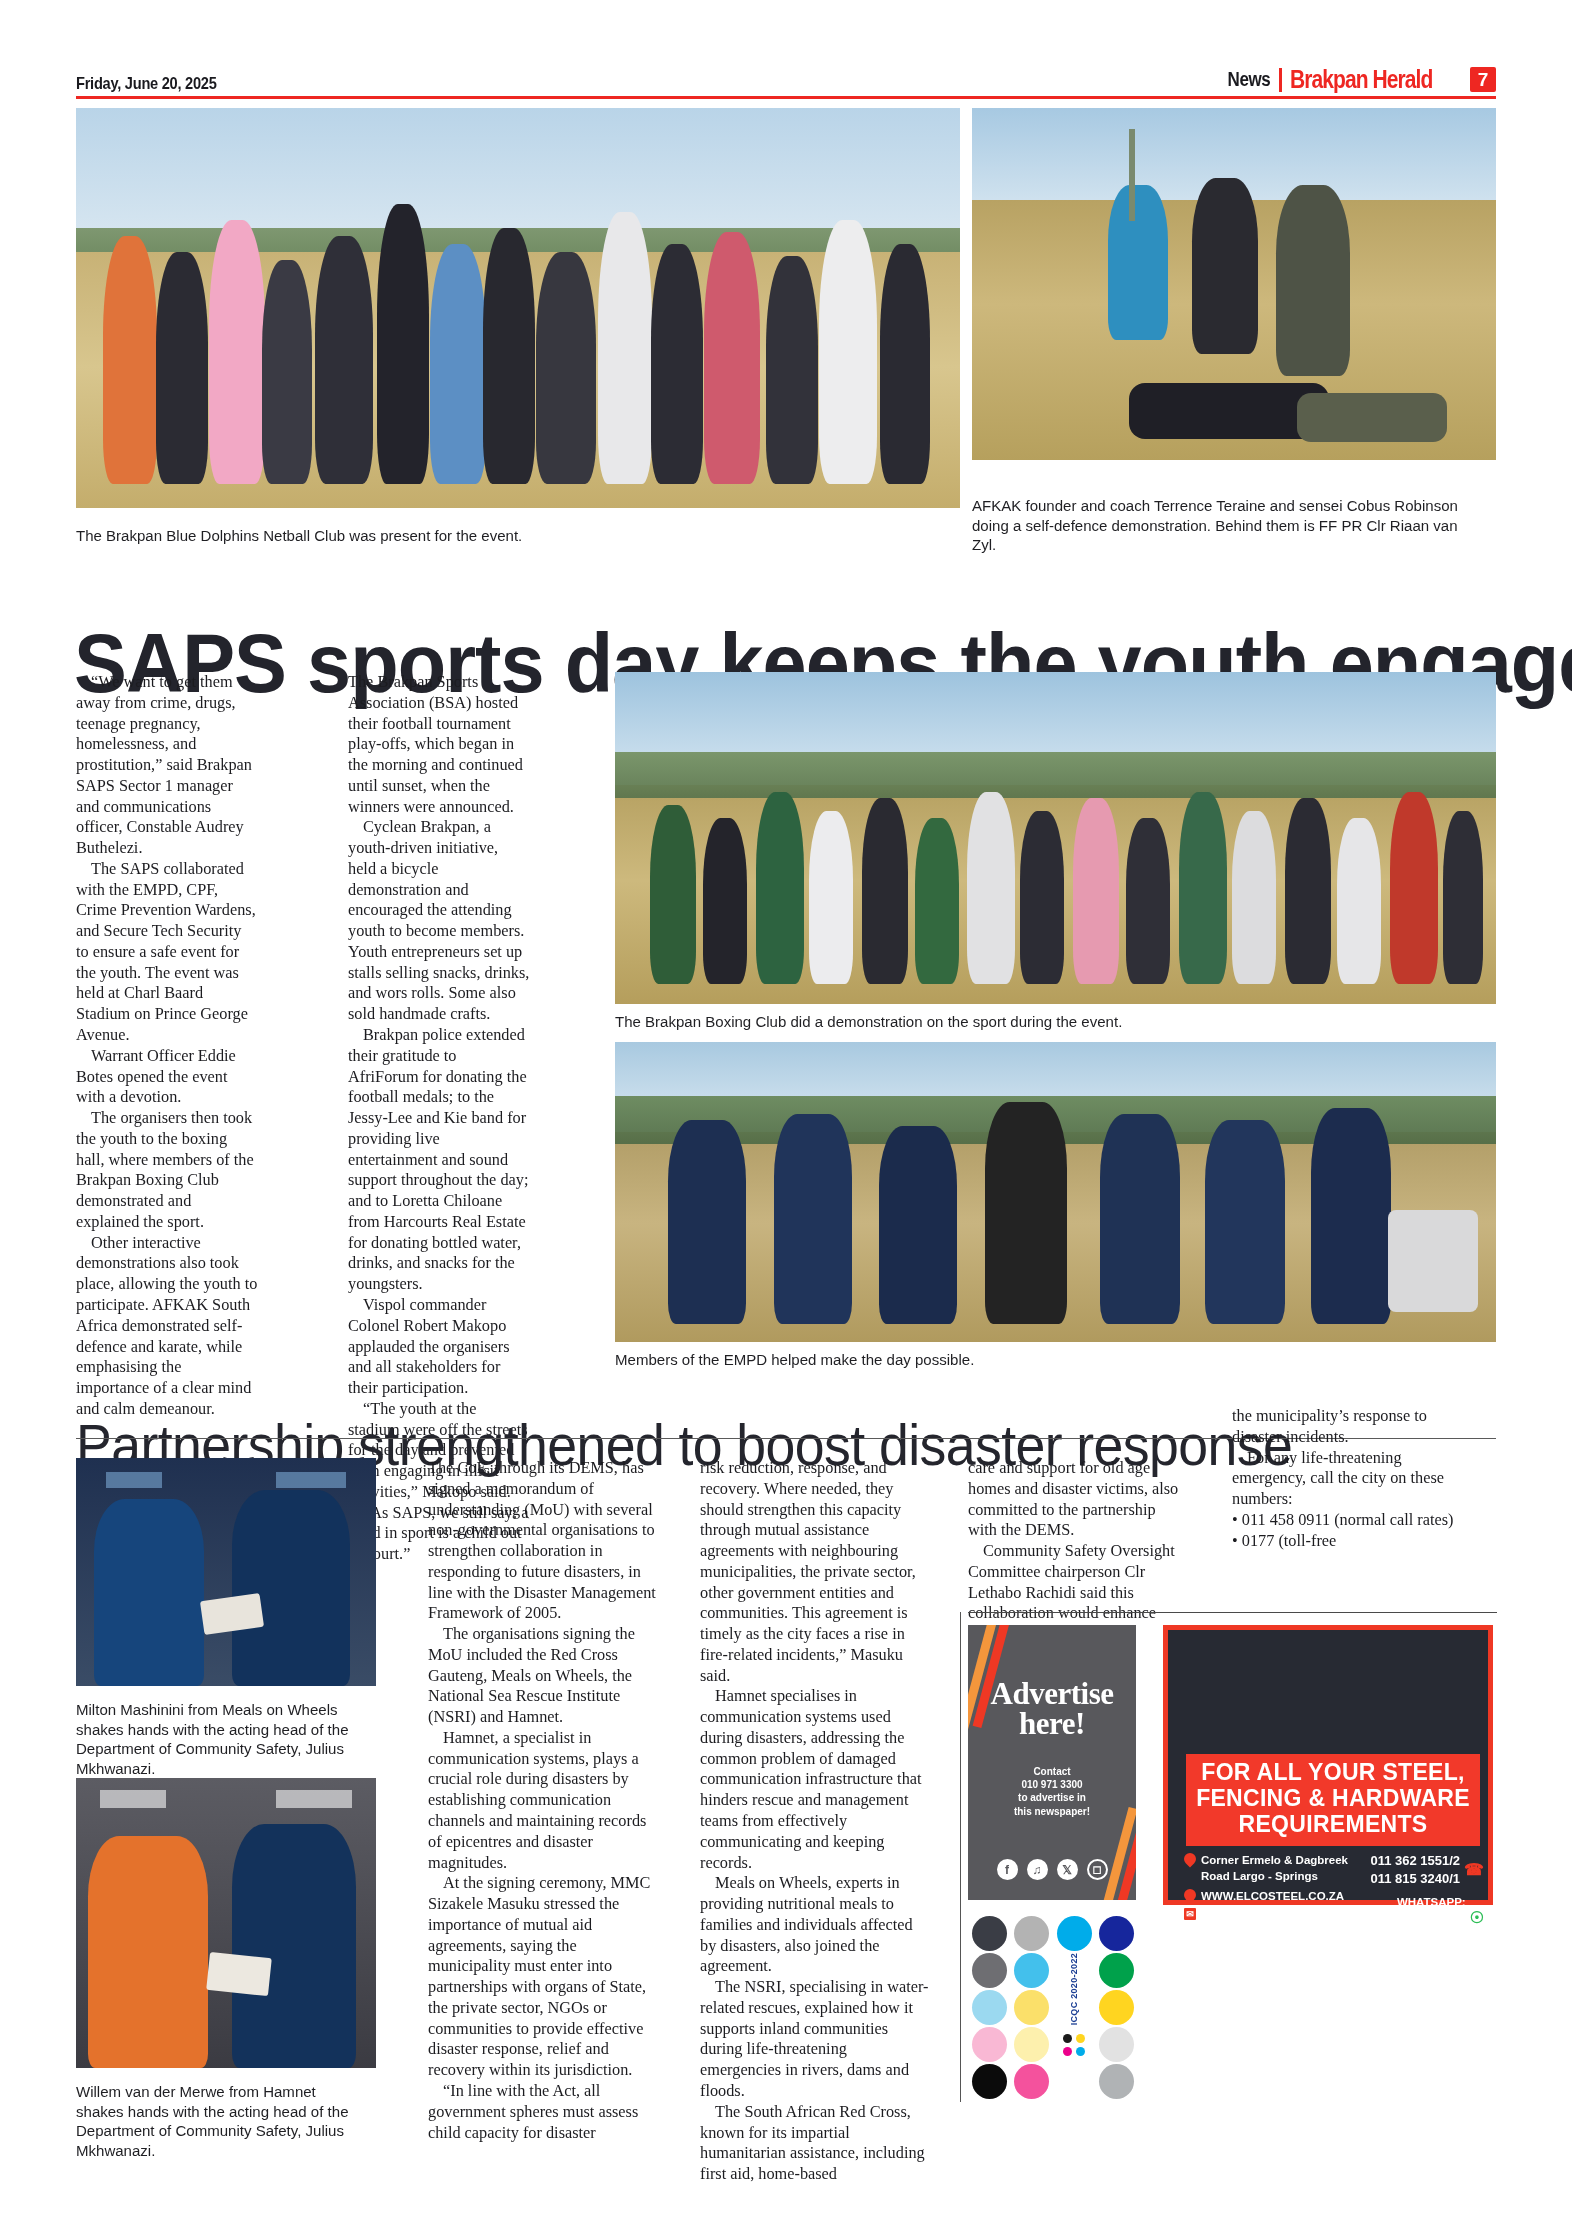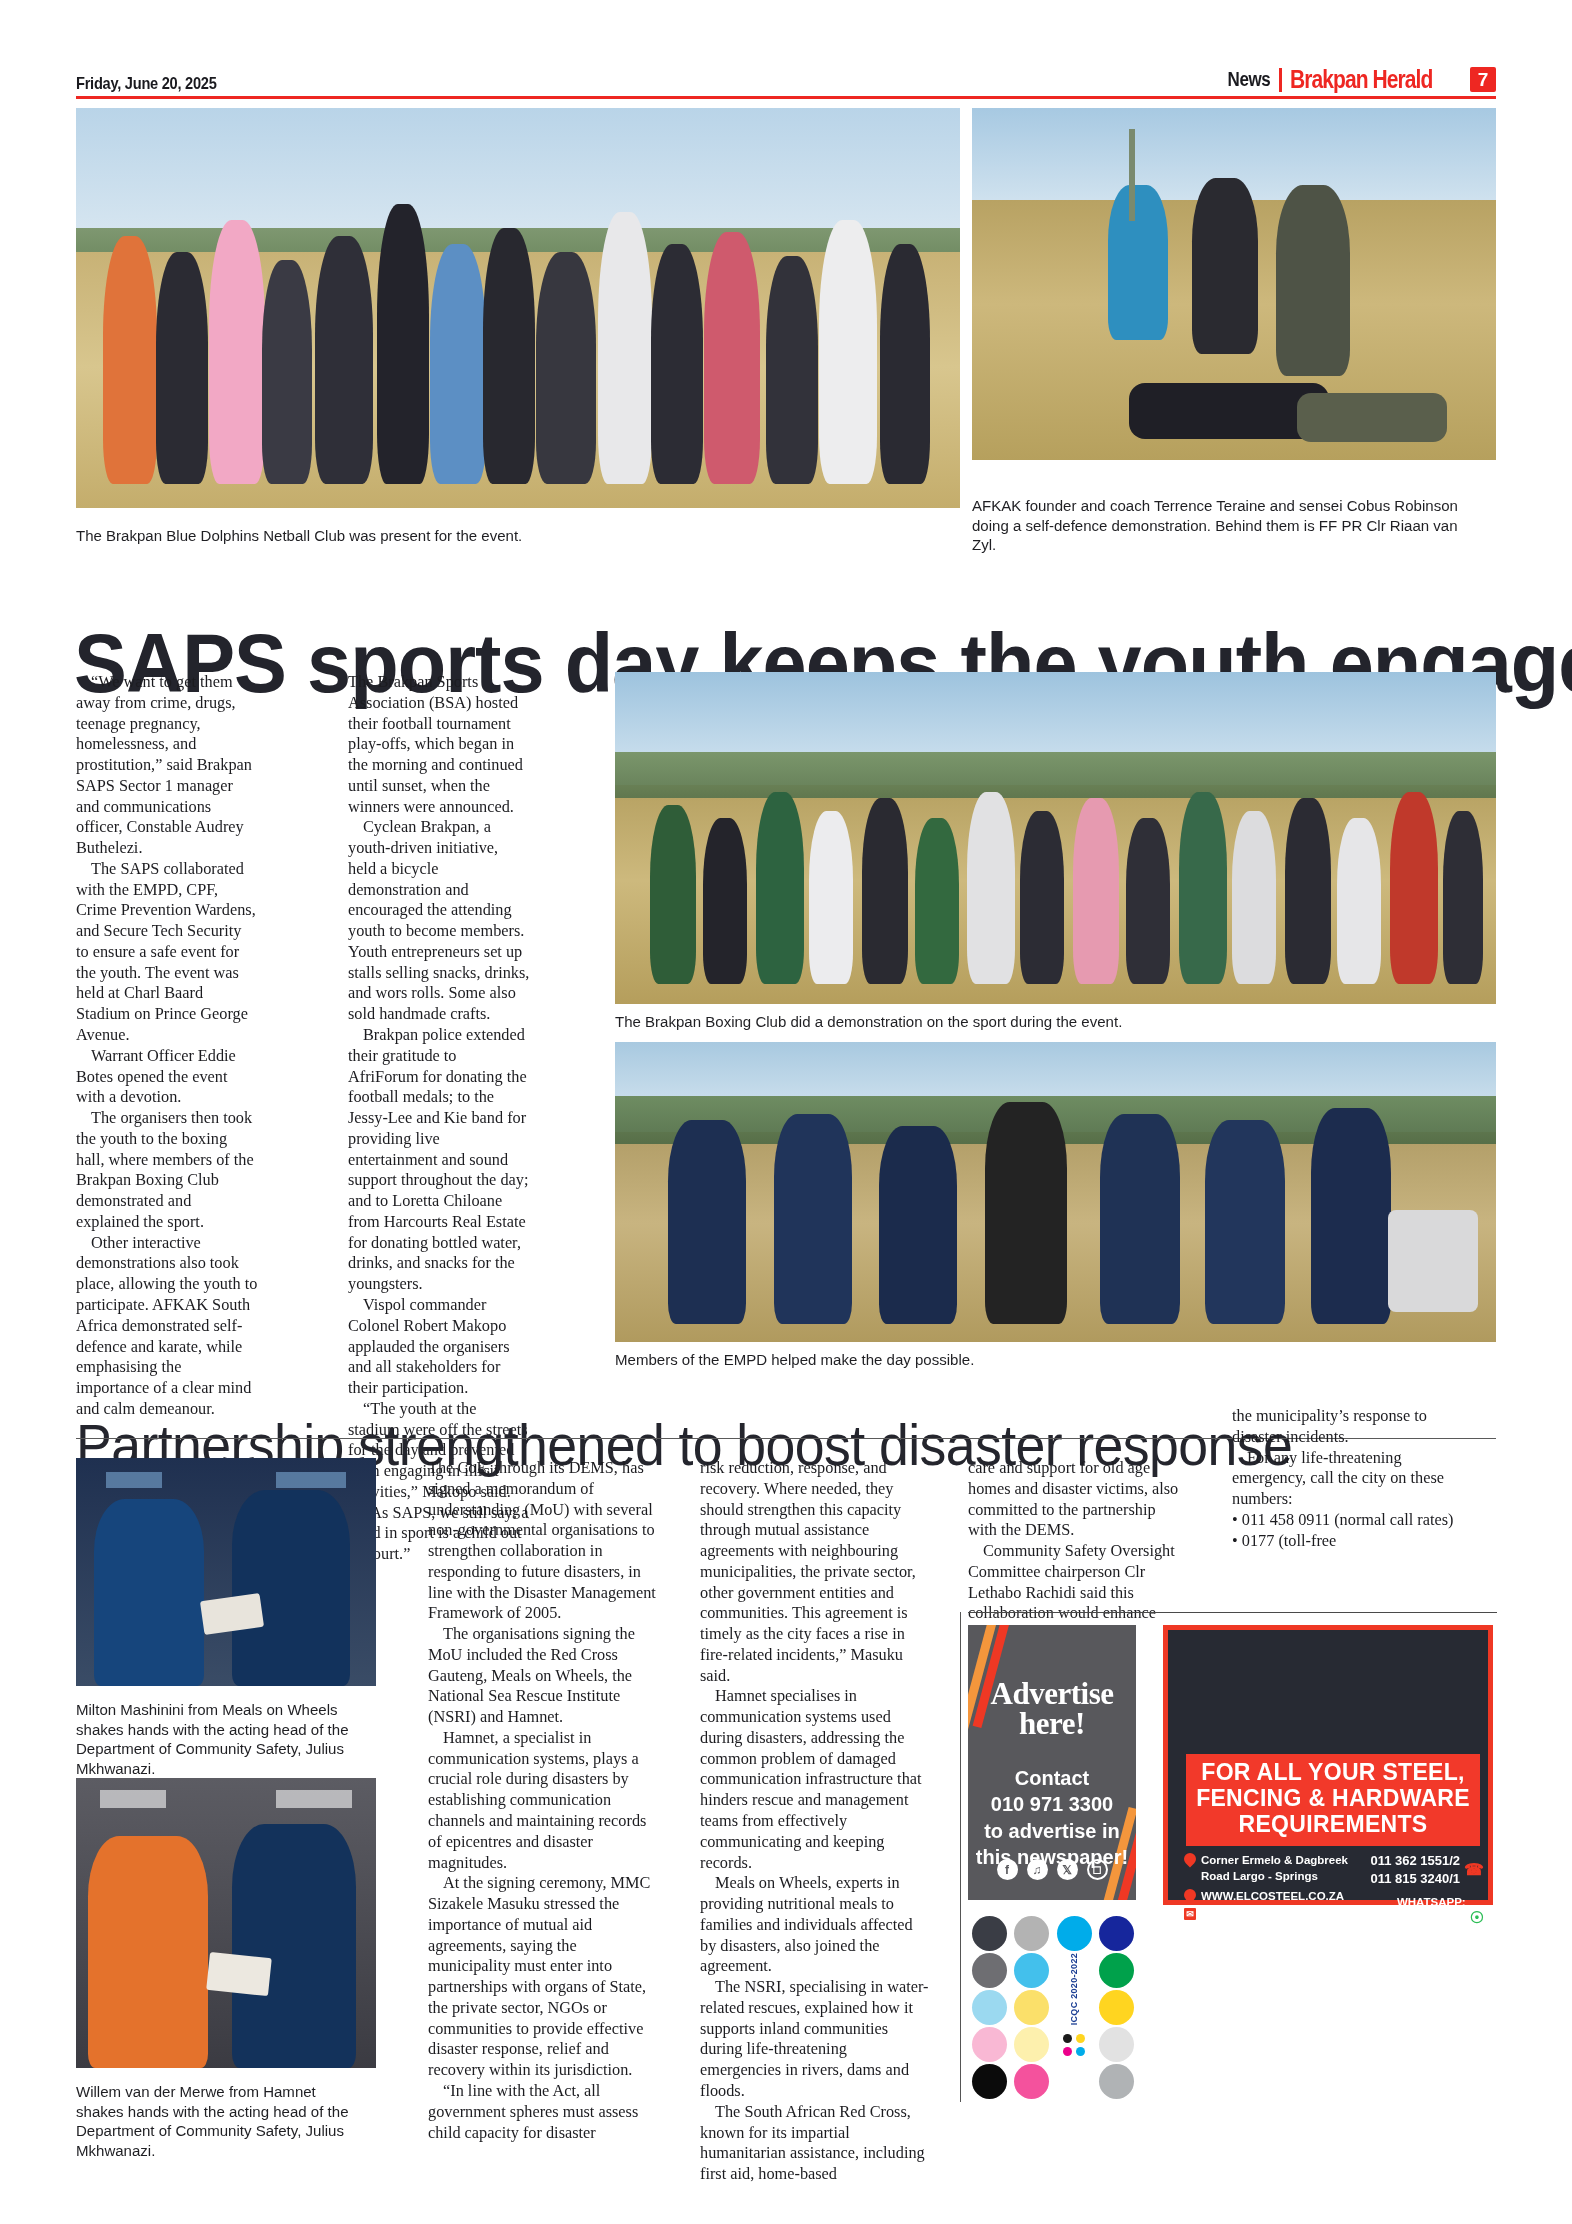--- a/index.html
+++ b/index.html
@@ -111,21 +111,21 @@
     position:absolute; left:0; top:54px; width:100%;
     text-align:center; color:#fff;
     font-family:"Liberation Serif", serif;
     font-weight:700; font-size:31px; line-height:0.98;
     letter-spacing:-0.5px;
   }
   .ad-adv-body {
     position:absolute; left:0; top:140px; width:100%;
     text-align:center; color:#fff;
     font-family:"Liberation Sans", sans-serif;
-    font-weight:700; font-size:20px; line-height:1.32;
+    font-weight:700; font-size:10px; line-height:1.32;
   }
   .ad-adv-socials {
     position:absolute; left:0; bottom:20px; width:100%;
     display:flex; justify-content:center; gap:9px;
   }
   .soc {
     width:21px; height:21px; border-radius:50%;
     background:#fff; color:#58585c;
     display:flex; align-items:center; justify-content:center;
     font-family:"Liberation Sans", sans-serif; font-size:12px; font-weight:700;

